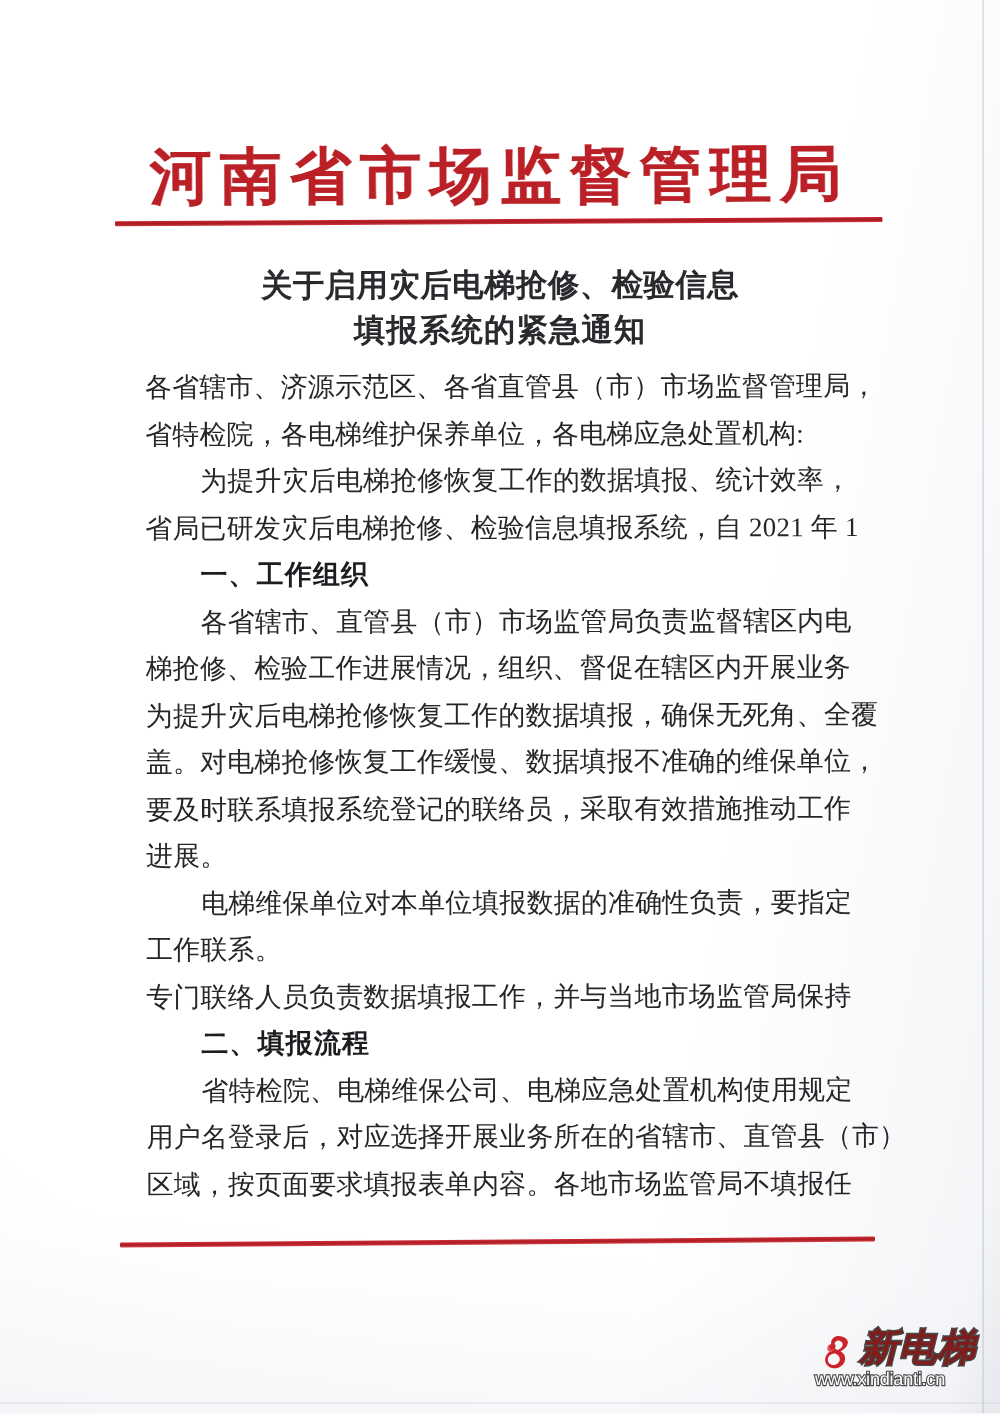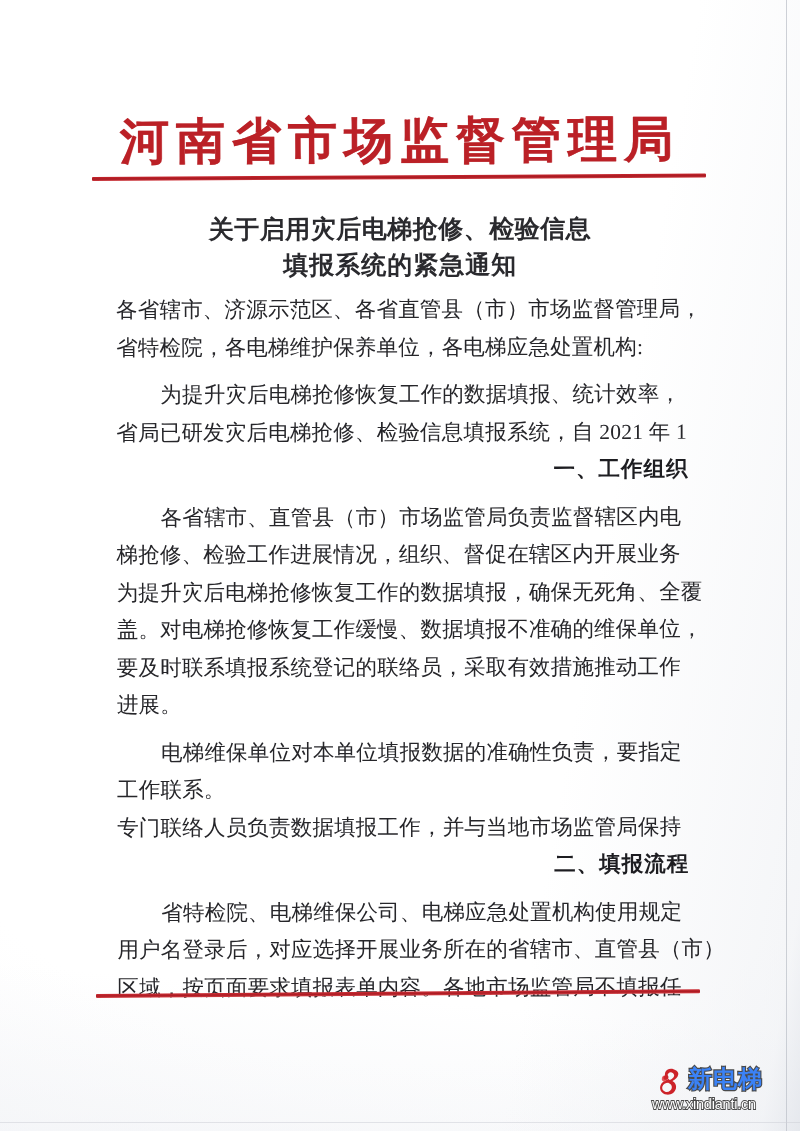--- a/index.html
+++ b/index.html
@@ -132,34 +132,32 @@
     margin: 0;
   }
 
   .para .ln {
     display: block;
     white-space: nowrap;
   }
 
   .para .indent {
     padding-left: 44px;
-    margin-top: 10px;
   }
 
   .heading {
     font-family: "Liberation Sans", "DejaVu Sans", sans-serif;
     font-size: 21.5px;
     font-weight: 700;
     line-height: 37.5px;
     color: #1d1d21;
     letter-spacing: 1px;
     padding-left: 44px;
     margin: 0;
     white-space: nowrap;
-    text-align: right;
   }
 
   
   #body-block, #doc-title {
     transform: rotate(-0.12deg);
     transform-origin: left top;
   }
 
   
   #watermark {
@@ -176,28 +174,29 @@
     top: 2px;
     width: 34px;
     height: 32px;
   }
 
   #watermark-brand {
     position: absolute;
     left: 36px;
     top: 0px;
     font-family: "Liberation Sans", "DejaVu Sans", sans-serif;
-    font-size: 24px;
+    font-size: 30px;
     font-weight: 700;
     letter-spacing: 1px;
-    color: #3b82f6;
+    color: #7f1d1d;
     -webkit-text-stroke: 2.2px #4a4a4a;
     paint-order: stroke fill;
     white-space: nowrap;
     line-height: 30px;
+    font-style: italic;
   }
 
   #watermark-url {
     position: absolute;
     left: 0px;
     top: 32px;
     font-family: "Liberation Sans", "DejaVu Sans", sans-serif;
     font-size: 14.5px;
     font-weight: 400;
     letter-spacing: -0.2px;

